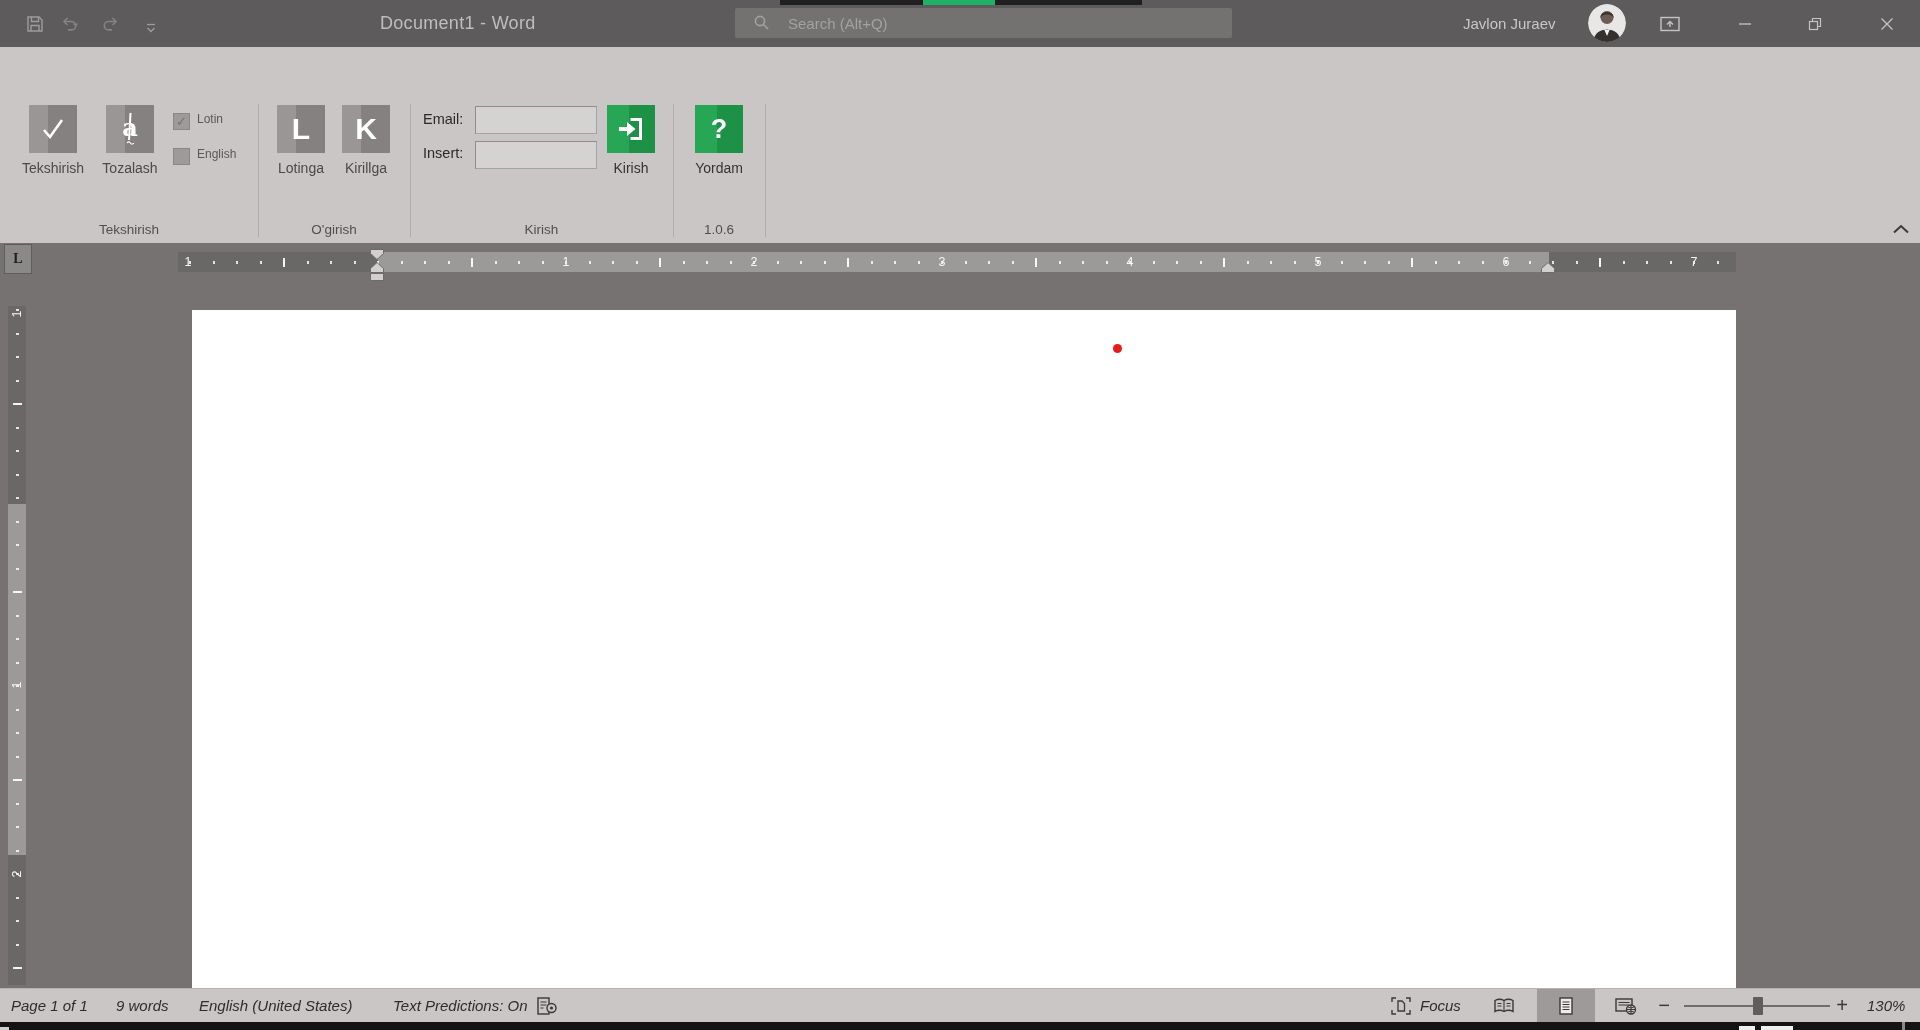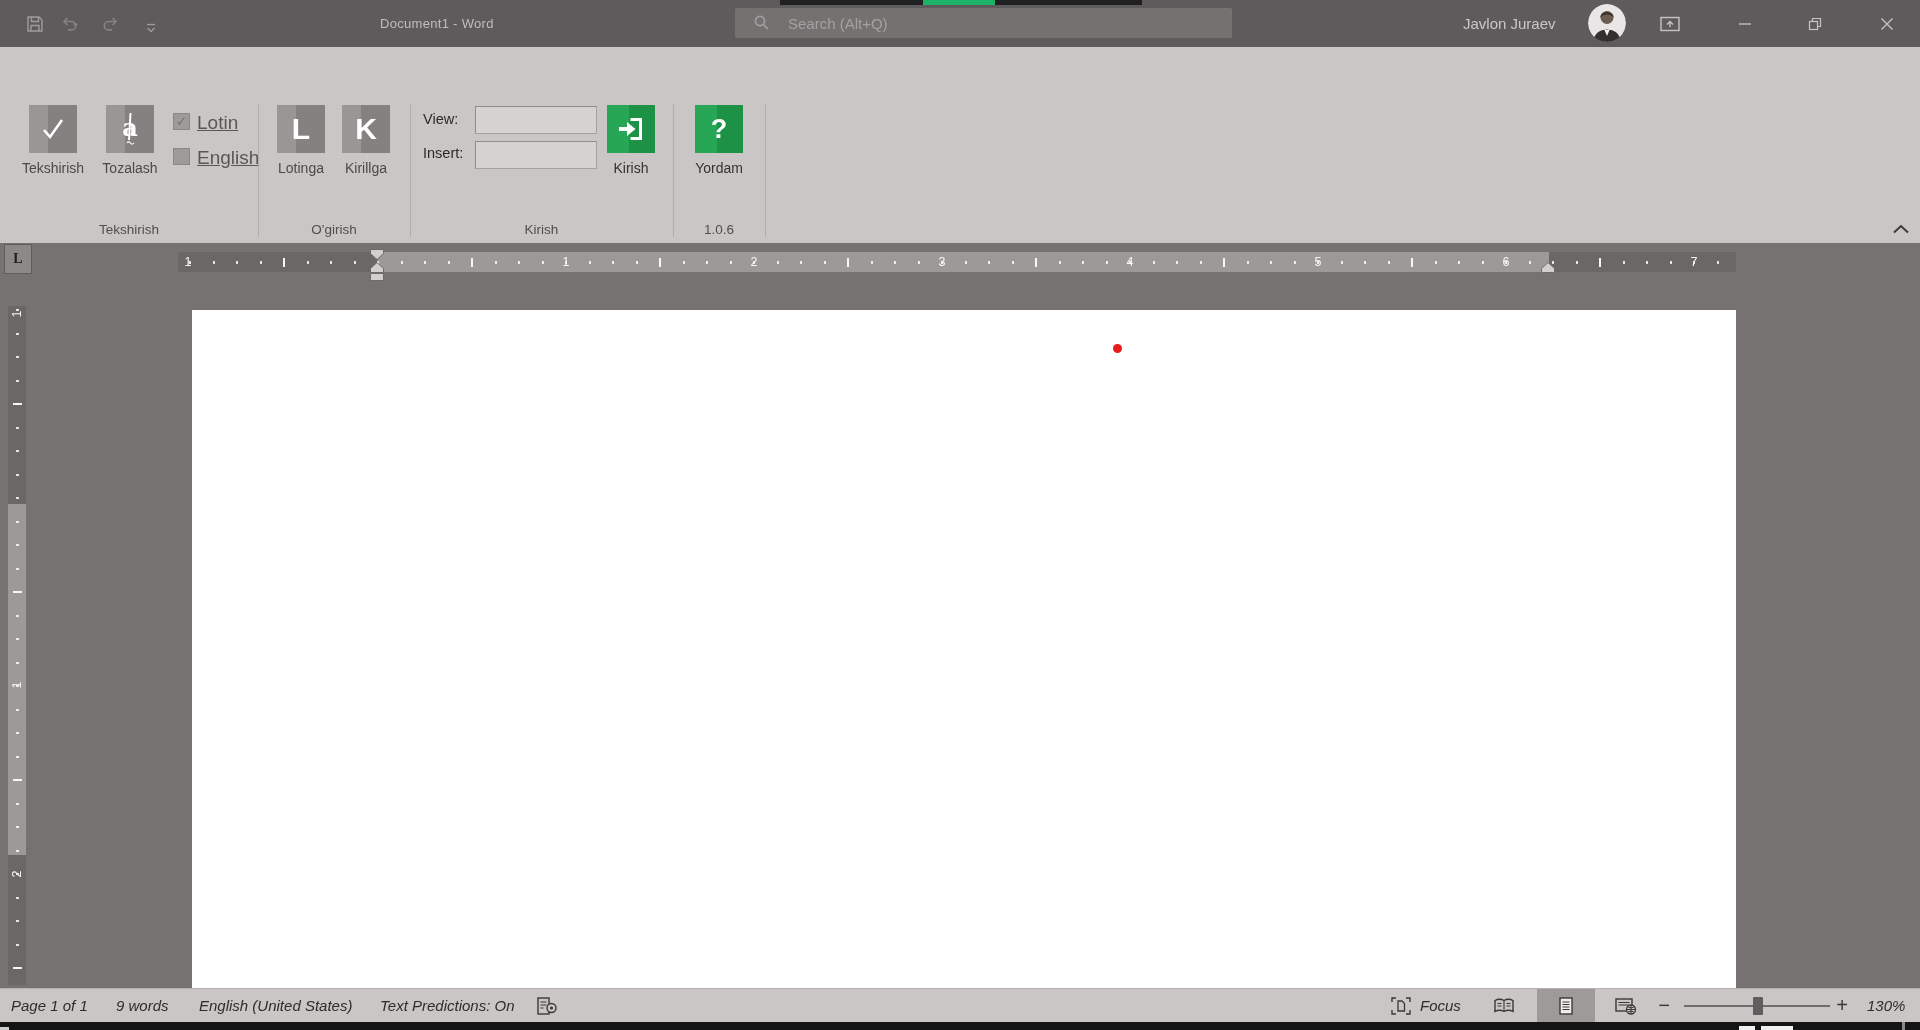--- a/index.html
+++ b/index.html
@@ -8,21 +8,21 @@
           font-family:"Liberation Sans",sans-serif;background:#757271;}
 
   
   .top-strip{position:absolute;left:780px;top:0;width:362px;height:5px;background:#202020;z-index:50;}
   .top-strip .green{position:absolute;left:143px;top:0;width:72px;height:5px;background:#1fb165;}
 
   
   .titlebar{position:absolute;left:0;top:0;width:1920px;height:47px;background:#5d5b5b;}
   .qat-btn{position:absolute;top:13px;width:22px;height:22px;display:flex;align-items:center;justify-content:center;}
   .qat-save{left:24px;} .qat-undo{left:58px;} .qat-redo{left:100px;} .qat-chevron{left:140px;top:17px;}
-  .win-title{position:absolute;left:380px;top:0;line-height:47px;font-size:13px;color:#bfbdbd;letter-spacing:.3px;}
+  .win-title{position:absolute;left:380px;top:0;line-height:47px;font-size:18px;color:#bfbdbd;letter-spacing:.3px;}
   .searchbox{position:absolute;left:735px;top:8px;width:497px;height:30px;background:#747171;border-radius:2px;
              display:flex;align-items:center;}
   .searchbox .mag{margin-left:17px;display:flex;}
   .searchbox .ph{margin-left:16px;font-size:15px;color:#a3a1a1;}
   .user-name{position:absolute;left:1463px;top:0;line-height:47px;font-size:15px;color:#c9c7c7;}
   .avatar{position:absolute;left:1588px;top:4px;width:38px;height:38px;border-radius:50%;overflow:hidden;}
   .winctl{position:absolute;top:0;height:47px;display:flex;align-items:center;justify-content:center;color:#c6c4c4;}
   .ctl-ribbon{left:1650px;width:40px;} .ctl-min{left:1722px;width:46px;}
   .ctl-restore{left:1792px;width:46px;} .ctl-close{left:1862px;width:50px;}
 
@@ -45,21 +45,21 @@
   .big-btn .sq.green{background:linear-gradient(90deg,#27a755 0 45%,#1d9145 45% 100%);}
   .big-btn .lbl{margin-top:7px;font-size:14px;color:#4c4a49;}
   .big-btn .lbl.dark{color:#343332;}
   .bb-tekshirish{left:17px;} .bb-tozalash{left:94px;} .bb-lotinga{left:265px;} .bb-kirillga{left:330px;}
   .bb-kirish{left:595px;} .bb-yordam{left:683px;}
   .sq .bigletter{font-size:30px;font-weight:700;color:#fff;line-height:1;}
   .cb{position:absolute;left:173px;width:17px;height:17px;background:#9d9a99;border:1px solid #8a8887;
       display:flex;align-items:center;justify-content:center;font-size:13px;color:#767473;}
   .cb-1{top:14px;} .cb-2{top:49px;}
   .cb .mark{visibility:hidden;} .cb.checked .mark{visibility:visible;}
-  .cb-lbl{position:absolute;left:197px;font-size:19px;color:#5a5857;text-decoration:underline;}
+  .cb-lbl{position:absolute;left:197px;font-size:12px;color:#5a5857;}
   .cb-lbl-1{top:13px;} .cb-lbl-2{top:48px;}
   .fld-lbl{position:absolute;left:423px;font-size:14.5px;color:#2b2a29;}
   .fld-lbl-1{top:12px;} .fld-lbl-2{top:46px;}
   .fld-inp{position:absolute;left:475px;width:122px;height:28px;background:#d5d3d2;border:1px solid #8f8d8c;
            border-bottom-color:#a5a3a2;border-right-color:#a5a3a2;font-size:14px;padding:0 6px;color:#222;}
   .fld-inp-1{top:7px;} .fld-inp-2{top:42px;}
   .grp-name{position:absolute;top:123px;font-size:13.5px;color:#514f4e;text-align:center;}
   .gn-1{left:0;width:258px;} .gn-2{left:258px;width:152px;} .gn-3{left:410px;width:263px;} .gn-4{left:673px;width:92px;}
   .grp-div{position:absolute;top:5px;width:1px;height:133px;background:#b0adac;}
   .gd-1{left:258px;} .gd-2{left:410px;} .gd-3{left:673px;} .gd-4{left:765px;}
@@ -92,21 +92,21 @@
   .v-num{position:absolute;left:0;width:18px;text-align:center;transform:rotate(-90deg);
          font-size:12.5px;color:#f7f6f5;}
   .page{position:absolute;left:192px;top:310px;width:1544px;height:678px;background:#ffffff;}
   .red-dot{position:absolute;left:921px;top:34px;width:9px;height:9px;border-radius:50%;background:#e81b1b;}
 
   
   .statusbar{position:absolute;left:0;top:988px;width:1920px;height:34px;background:#c9c6c5;border-top:1px solid #b5b3b2;
              font-size:15px;color:#2e2d2c;}
   .sb{position:absolute;top:0;line-height:33px;font-style:italic;}
   .sb-ic{position:absolute;display:flex;}
-  .sb-page{left:11px;} .sb-words{left:116px;} .sb-lang{left:199px;} .sb-pred{left:380px;}
+  .sb-page{left:11px;} .sb-words{left:116px;} .sb-lang{left:199px;} .sb-pred{left:393px;}
   .sb-editor{left:536px;top:7px;}
   .sb-focusic{left:1390px;top:7px;} .sb-focus{left:1420px;}
   .sb-read{left:1492px;top:7px;}
   .sb-printsel{position:absolute;left:1537px;top:0;width:58px;height:33px;background:#9d9a99;
                display:flex;align-items:center;justify-content:center;}
   .sb-web{left:1614px;top:7px;}
   .sb-minus{left:1658px;font-size:20px;color:#3a3938;} .sb-plus{left:1836px;font-size:20px;color:#3a3938;}
   .sb-track{position:absolute;left:1684px;top:16px;width:146px;height:2px;background:#6f6d6c;}
   .sb-handle{position:absolute;left:1753px;top:8px;width:10px;height:18px;background:#5f5d5d;border-radius:1px;}
   .sb-zoom{left:1867px;}
@@ -265,21 +265,21 @@
         </div>
       <div class="lbl">Lotinga</div>
     </div>
     <div class="big-btn bb-kirillga">
       <div class="sq">
           <span class="bigletter">K</span>
         </div>
       <div class="lbl">Kirillga</div>
     </div>
 
-    <span class="fld-lbl fld-lbl-1">View:</span>
+    <span class="fld-lbl fld-lbl-1">Email:</span>
     <input class="fld-inp fld-inp-1" value="" style="">
     <span class="fld-lbl fld-lbl-2">Insert:</span>
     <input class="fld-inp fld-inp-2" value="" style="">
 
     <div class="big-btn bb-kirish">
       <div class="sq green">
         <svg width="30" height="30" viewBox="0 0 30 30">
             <path d="M14.5 5.5h10v19h-10" fill="none" stroke="#fff" stroke-width="3"></path>
             <path d="M3 15h9" stroke="#fff" stroke-width="4"></path>
             <path d="M11 8l8.5 7L11 22z" fill="#fff"></path>

